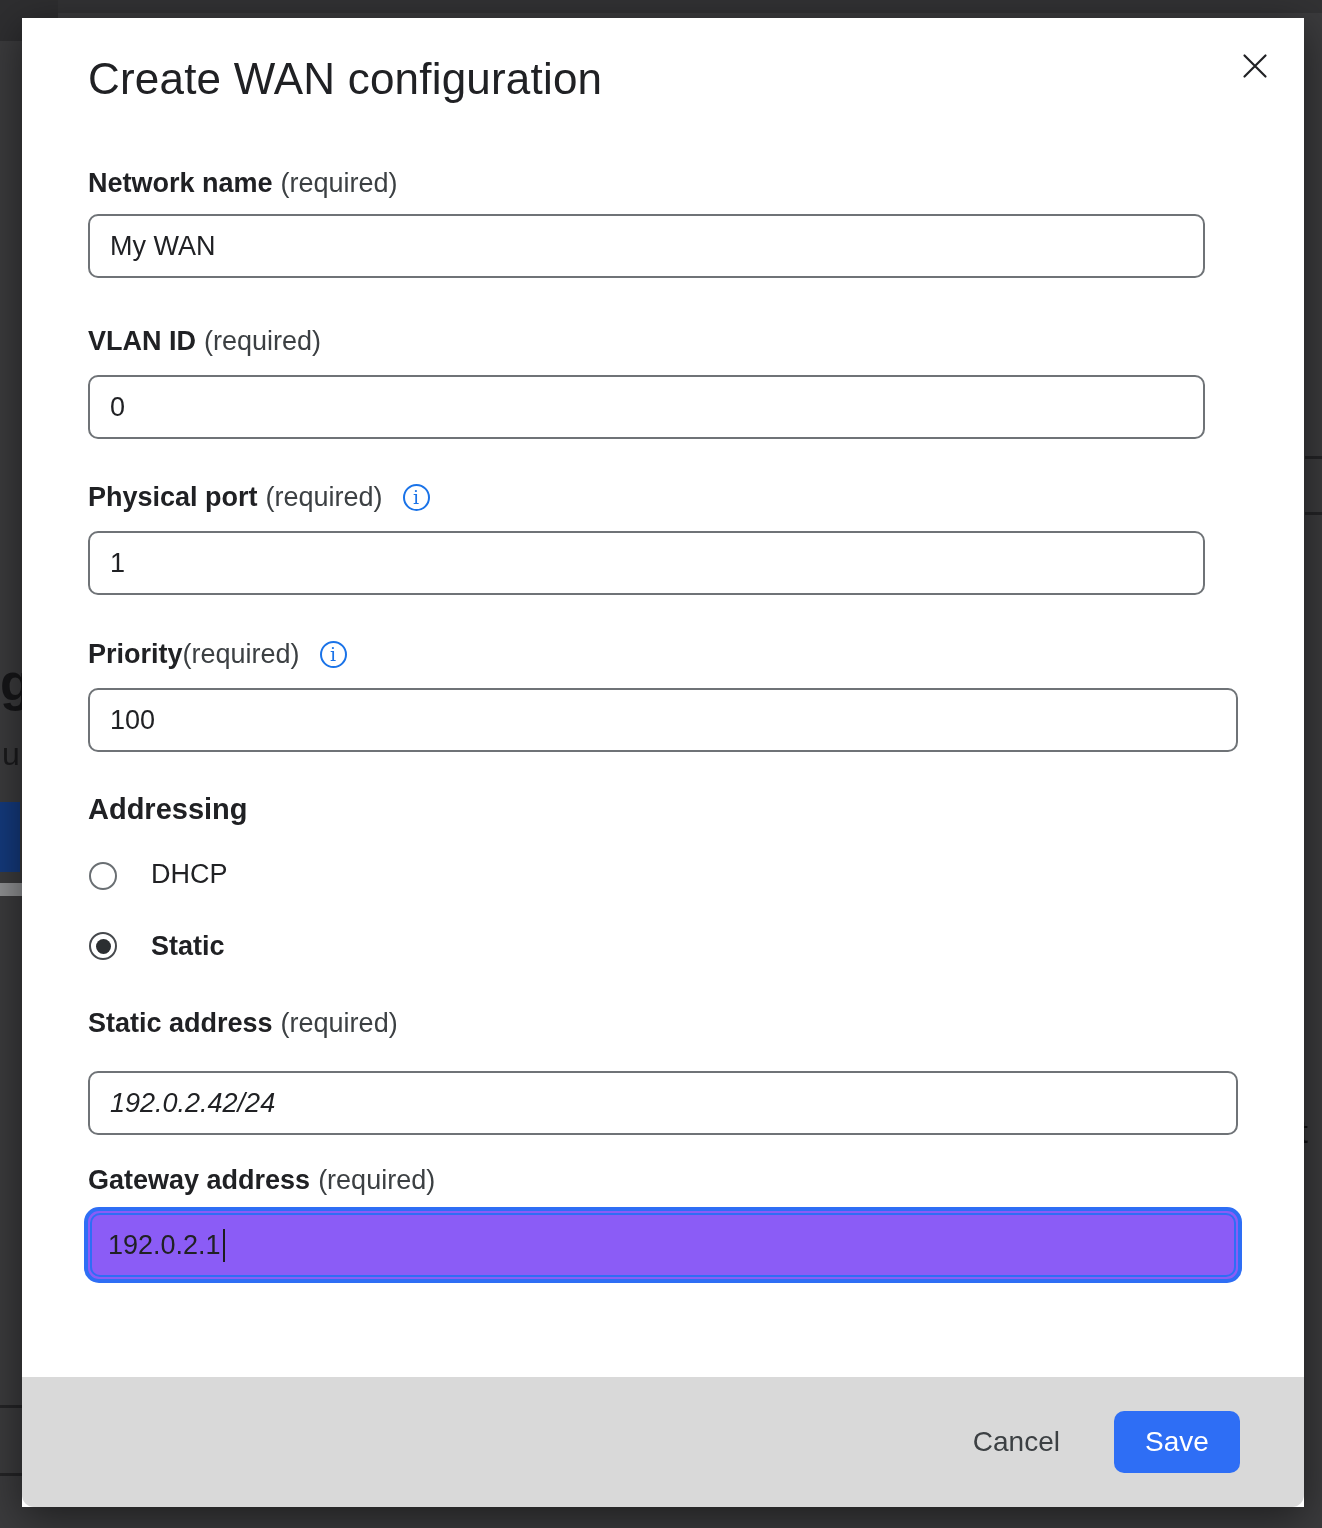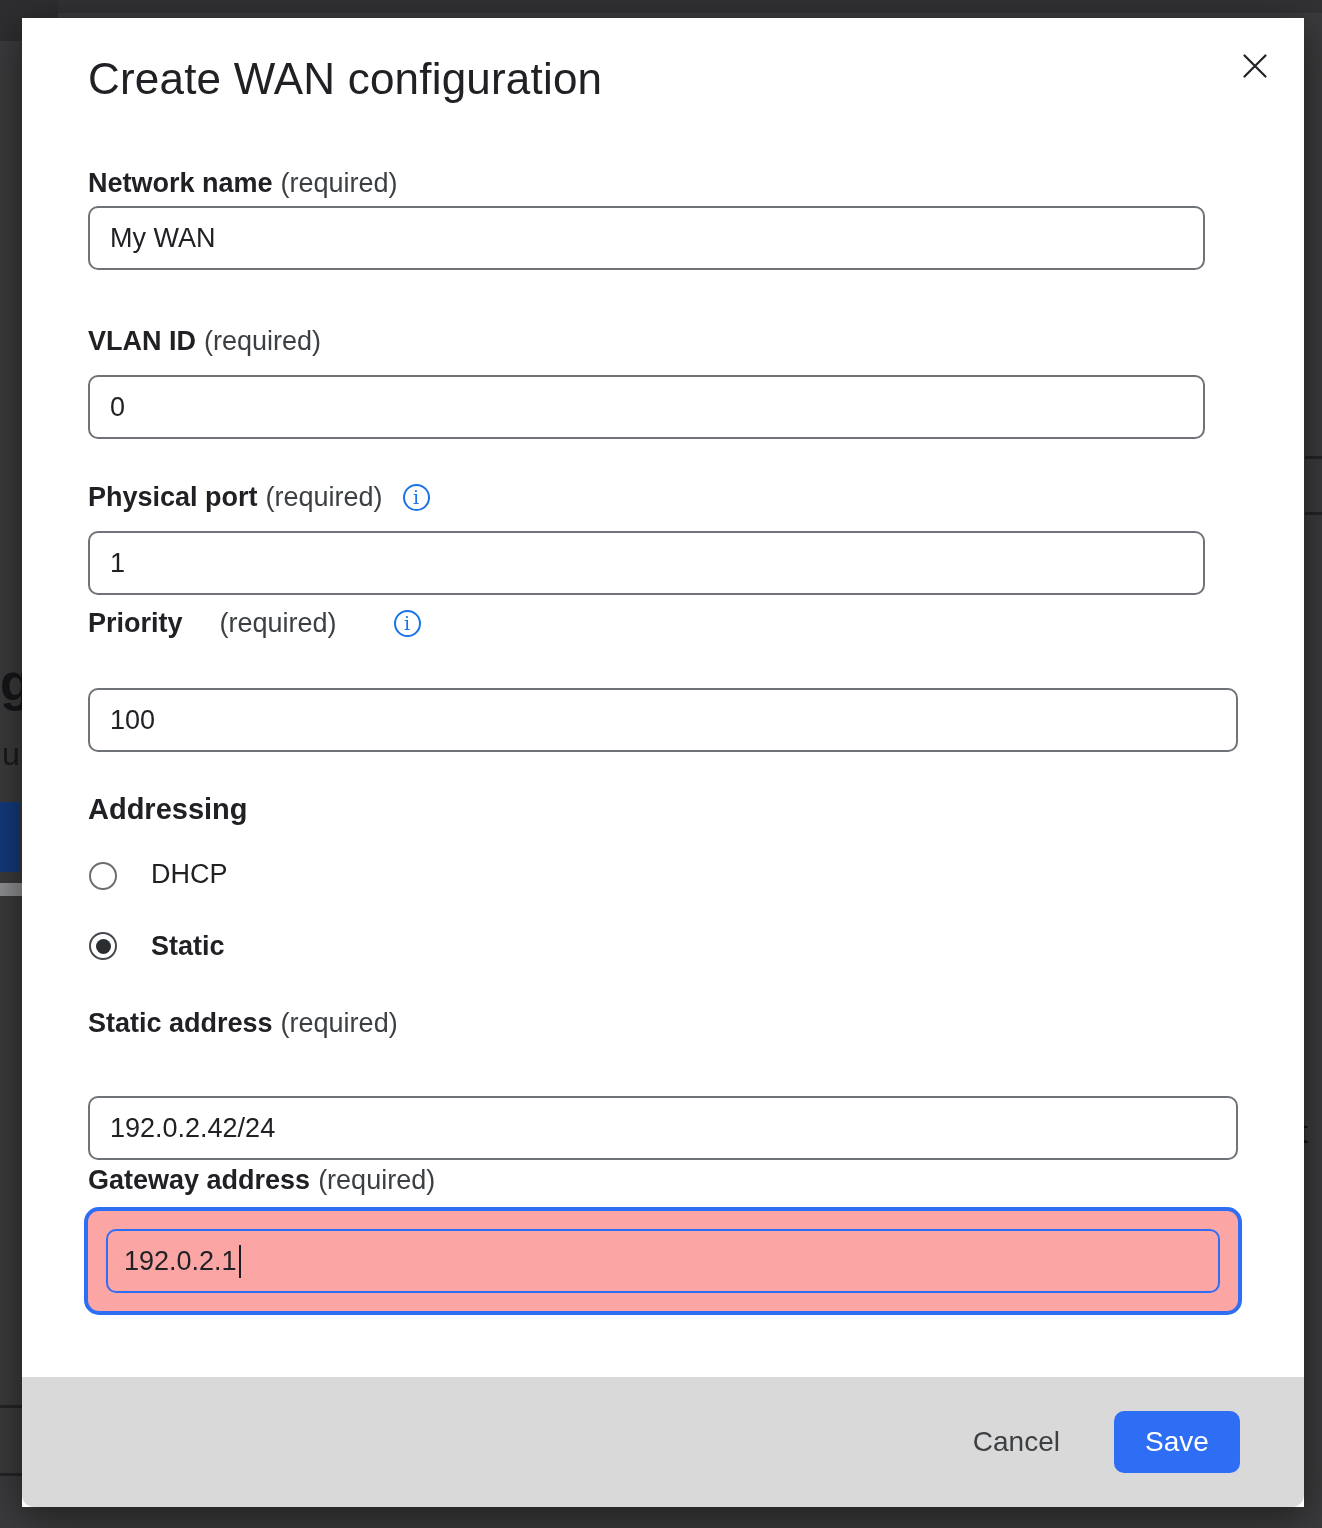--- a/index.html
+++ b/index.html
@@ -93,21 +93,21 @@
     background: #2b2e31; border-radius: 50%;
   }
   .radio-label { margin-left: 34px; font-size: 27px; color: #202124; }
   .radio-label.bold { font-weight: 700; }
 
   
   .focus-outer {
     position: absolute; left: 62px; top: 1189px;
     width: 1158px;
     border: 4px solid #2e6ef5; border-radius: 15px;
-    padding: 18px; background: #fca5a5;
+    padding: 2px; background: #8b5cf6;
   }
   .focus-inner {
     height: 64px;
     border: 2px solid #2e6ef5; border-radius: 10px;
     display: flex; align-items: center; padding-left: 16px;
     font-size: 27px; color: #202124;
   }
   .caret {
     display: inline-block; width: 2.5px; height: 33px;
     background: #1c1c1e; margin-left: 2px;
@@ -160,42 +160,42 @@
       <svg width="28" height="28" viewBox="0 0 28 28">
         <path d="M3.5 3.5 L24.5 24.5 M24.5 3.5 L3.5 24.5" stroke="#202124" stroke-width="2.2" stroke-linecap="round" fill="none"></path>
       </svg>
     </span>
   </button>
 
   <div class="field-label" style="top:148px;">
     <span>Network name</span>
     <span class="req">(required)</span>
   </div>
-  <div class="text-input w1" style="top:188px;">
+  <div class="text-input w1" style="top:196px;">
     <span>My WAN</span>
   </div>
 
   <div class="field-label" style="top:306px;">
     <span>VLAN ID</span>
     <span class="req">(required)</span>
   </div>
   <div class="text-input w1" style="top:357px;">
     <span>0</span>
   </div>
 
   <div class="field-label" style="top:462px;">
     <span>Physical port</span>
     <span class="req">(required)</span>
     <span class="info-icon">i</span>
   </div>
   <div class="text-input w1" style="top:513px;">
     <span>1</span>
   </div>
 
-  <div class="field-label" style="top:588px;gap:37px;">
+  <div class="field-label" style="top:619px;">
     <span>Priority</span>
     <span class="req tight">(required)</span>
     <span class="info-icon">i</span>
   </div>
   <div class="text-input w2" style="top:670px;">
     <span>100</span>
   </div>
 
   <div class="section-heading" style="top:775px;">Addressing</div>
 
@@ -208,21 +208,21 @@
     <span class="radio-circle selected">
         <span class="dot"></span>
       </span>
     <span class="radio-label bold">Static</span>
   </div>
 
   <div class="field-label" style="top:988px;">
     <span>Static address</span>
     <span class="req">(required)</span>
   </div>
-  <div class="text-input w2" style="top:1078px;">
+  <div class="text-input w2" style="top:1053px;font-style:italic;">
     <span>192.0.2.42/24</span>
   </div>
 
   <div class="field-label" style="top:1145px;">
     <span>Gateway address</span>
     <span class="req">(required)</span>
   </div>
   <div class="focus-outer">
     <div class="focus-inner">
       <span>192.0.2.1</span>

